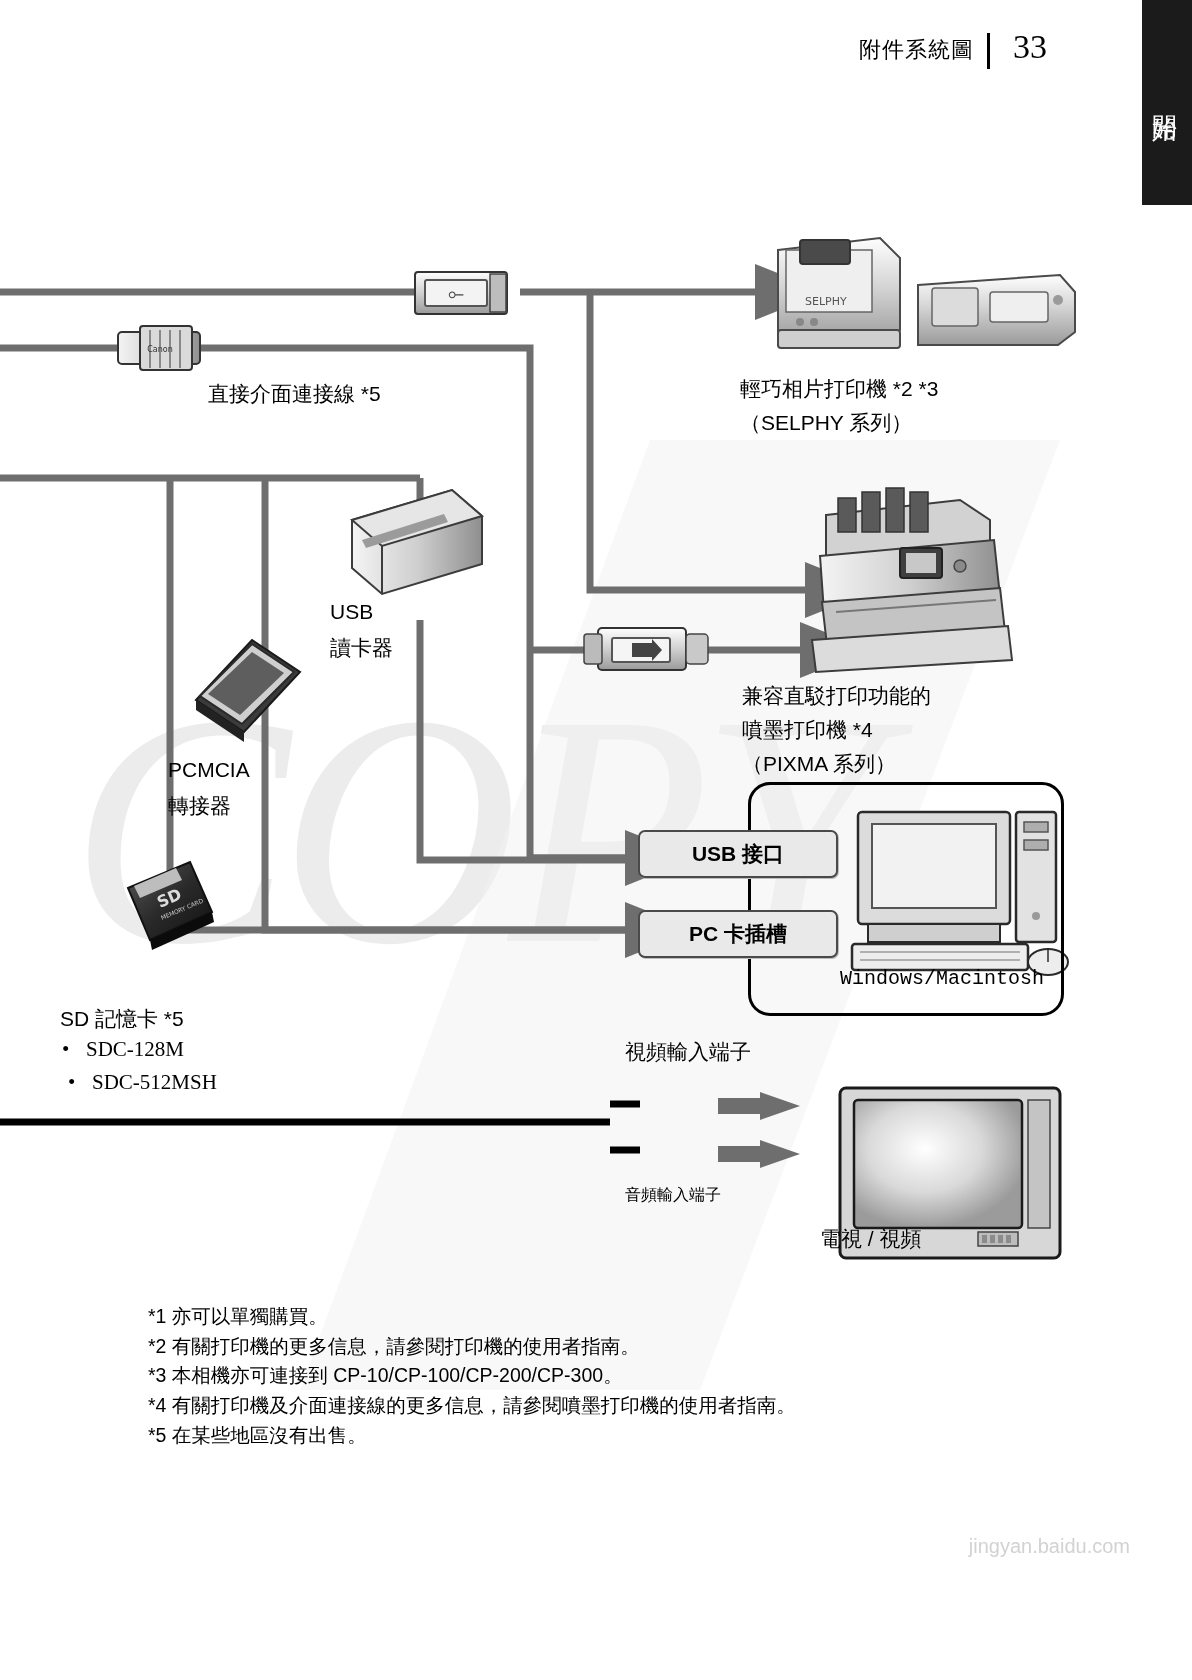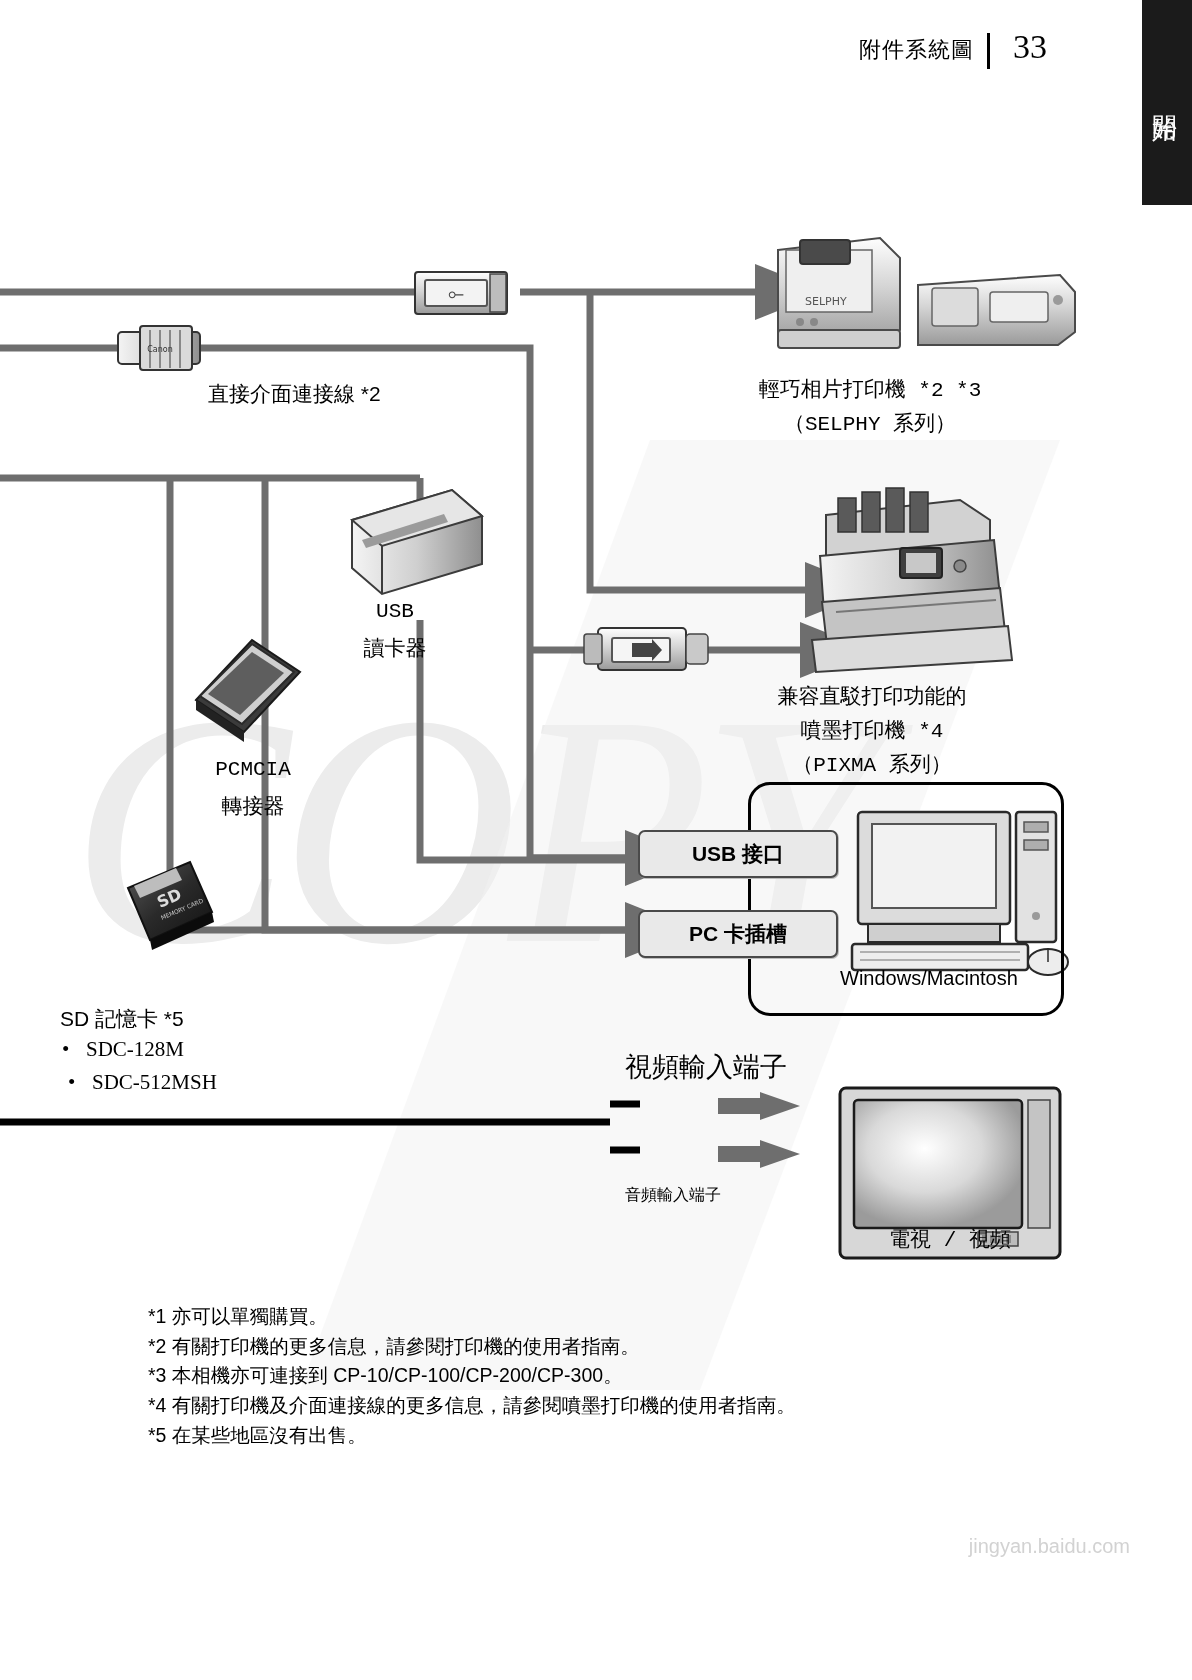--- a/index.html
+++ b/index.html
@@ -42,21 +42,21 @@
     position:absolute;left:40px;top:210px;
     font-size:330px;color:#ececec;font-family:"Liberation Serif",serif;
     font-style:italic;letter-spacing:-10px;
   }
 
   
   svg.diagram{position:absolute;left:0;top:0;width:1192px;height:1680px;}
 
   
   .lbl{position:absolute;font-family:"Liberation Serif",serif;color:#000;}
-  .lbl.c{text-align:center;font-family:Liberation Mono, monospace;}
+  .lbl.c{text-align:left;}
   .cn{font-family:"Liberation Sans","DejaVu Sans",sans-serif;}
 
   .box-lbl{
     position:absolute;border:2px solid #4a4a4a;border-radius:7px;background:#e9e9e9;
     display:flex;align-items:center;justify-content:center;
     font-weight:bold;font-size:21px;
     box-shadow:1px 1px 0 #bdbdbd;
   }
 
   .pc-frame{
@@ -266,51 +266,51 @@
     </g>
   </svg>
 
   <div class="hdr-title cn">附件系統圖</div>
   <div class="hdr-rule"></div>
   <div class="hdr-page">33</div>
   <div class="side-tab">
     <span class="cn">開始</span>
   </div>
 
-  <div class="lbl cn" style="left:208px;top:380px;font-size:21px;">直接介面連接線 *2</div>
+  <div class="lbl cn" style="left:208px;top:380px;font-size:21px;">直接介面連接線 *5</div>
 
   <div class="lbl cn c" style="left:740px;top:375px;width:260px;font-size:21px;">輕巧相片打印機 *2 *3</div>
   <div class="lbl cn c" style="left:740px;top:409px;width:260px;font-size:21px;">（SELPHY 系列）</div>
 
   <div class="lbl cn c" style="left:330px;top:600px;width:130px;font-size:21px;">USB</div>
   <div class="lbl cn c" style="left:330px;top:634px;width:130px;font-size:21px;">讀卡器</div>
 
   <div class="lbl cn c" style="left:168px;top:758px;width:170px;font-size:21px;">PCMCIA</div>
   <div class="lbl cn c" style="left:168px;top:792px;width:170px;font-size:21px;">轉接器</div>
 
   <div class="lbl cn c" style="left:742px;top:682px;width:260px;font-size:21px;">兼容直駁打印功能的</div>
   <div class="lbl cn c" style="left:742px;top:716px;width:260px;font-size:21px;">噴墨打印機 *4</div>
   <div class="lbl cn c" style="left:742px;top:750px;width:260px;font-size:21px;">（PIXMA 系列）</div>
 
   <div class="pc-frame" style="left:748px;top:782px;width:310px;height:228px;"></div>
 
   <div class="box-lbl cn" style="left:638px;top:910px;width:196px;height:44px;">PC 卡插槽</div>
   <div class="box-lbl cn" style="left:638px;top:830px;width:196px;height:44px;">USB 接口</div>
 
-  <div class="lbl" style="left:840px;top:967px;font-size:20px;font-family:Liberation Sans, sans-serif;">Windows/Macintosh</div>
+  <div class="lbl" style="left:840px;top:967px;font-size:20px;font-family:Liberation Mono, monospace;">Windows/Macintosh</div>
 
   <div class="lbl cn" style="left:60px;top:1005px;font-size:21px;">SD 記憶卡 *5</div>
   <div class="lbl" style="left:62px;top:1037px;font-size:21px;">
     <span style="display:inline-block;width:24px;">•</span><span>SDC-128M</span>
   </div>
   <div class="lbl" style="left:68px;top:1070px;font-size:21px;">
     <span style="display:inline-block;width:24px;">•</span><span>SDC-512MSH</span>
   </div>
 
-  <div class="lbl cn" style="left:625px;top:1038px;font-size:27px;margin-top:11px;">視頻輸入端子</div>
+  <div class="lbl cn" style="left:625px;top:1038px;font-size:21px;">視頻輸入端子</div>
   <div class="lbl cn" style="left:625px;top:1185px;font-size:16px;">音頻輸入端子</div>
   <div class="lbl cn c" style="left:820px;top:1225px;width:260px;font-size:21px;">電視 / 視頻</div>
 
   <div class="notes cn">
     <div>*1 亦可以單獨購買。</div>
     <div>*2 有關打印機的更多信息，請參閱打印機的使用者指南。</div>
     <div>*3 本相機亦可連接到 CP-10/CP-100/CP-200/CP-300。</div>
     <div>*4 有關打印機及介面連接線的更多信息，請參閱噴墨打印機的使用者指南。</div>
     <div>*5 在某些地區沒有出售。</div>
   </div>

